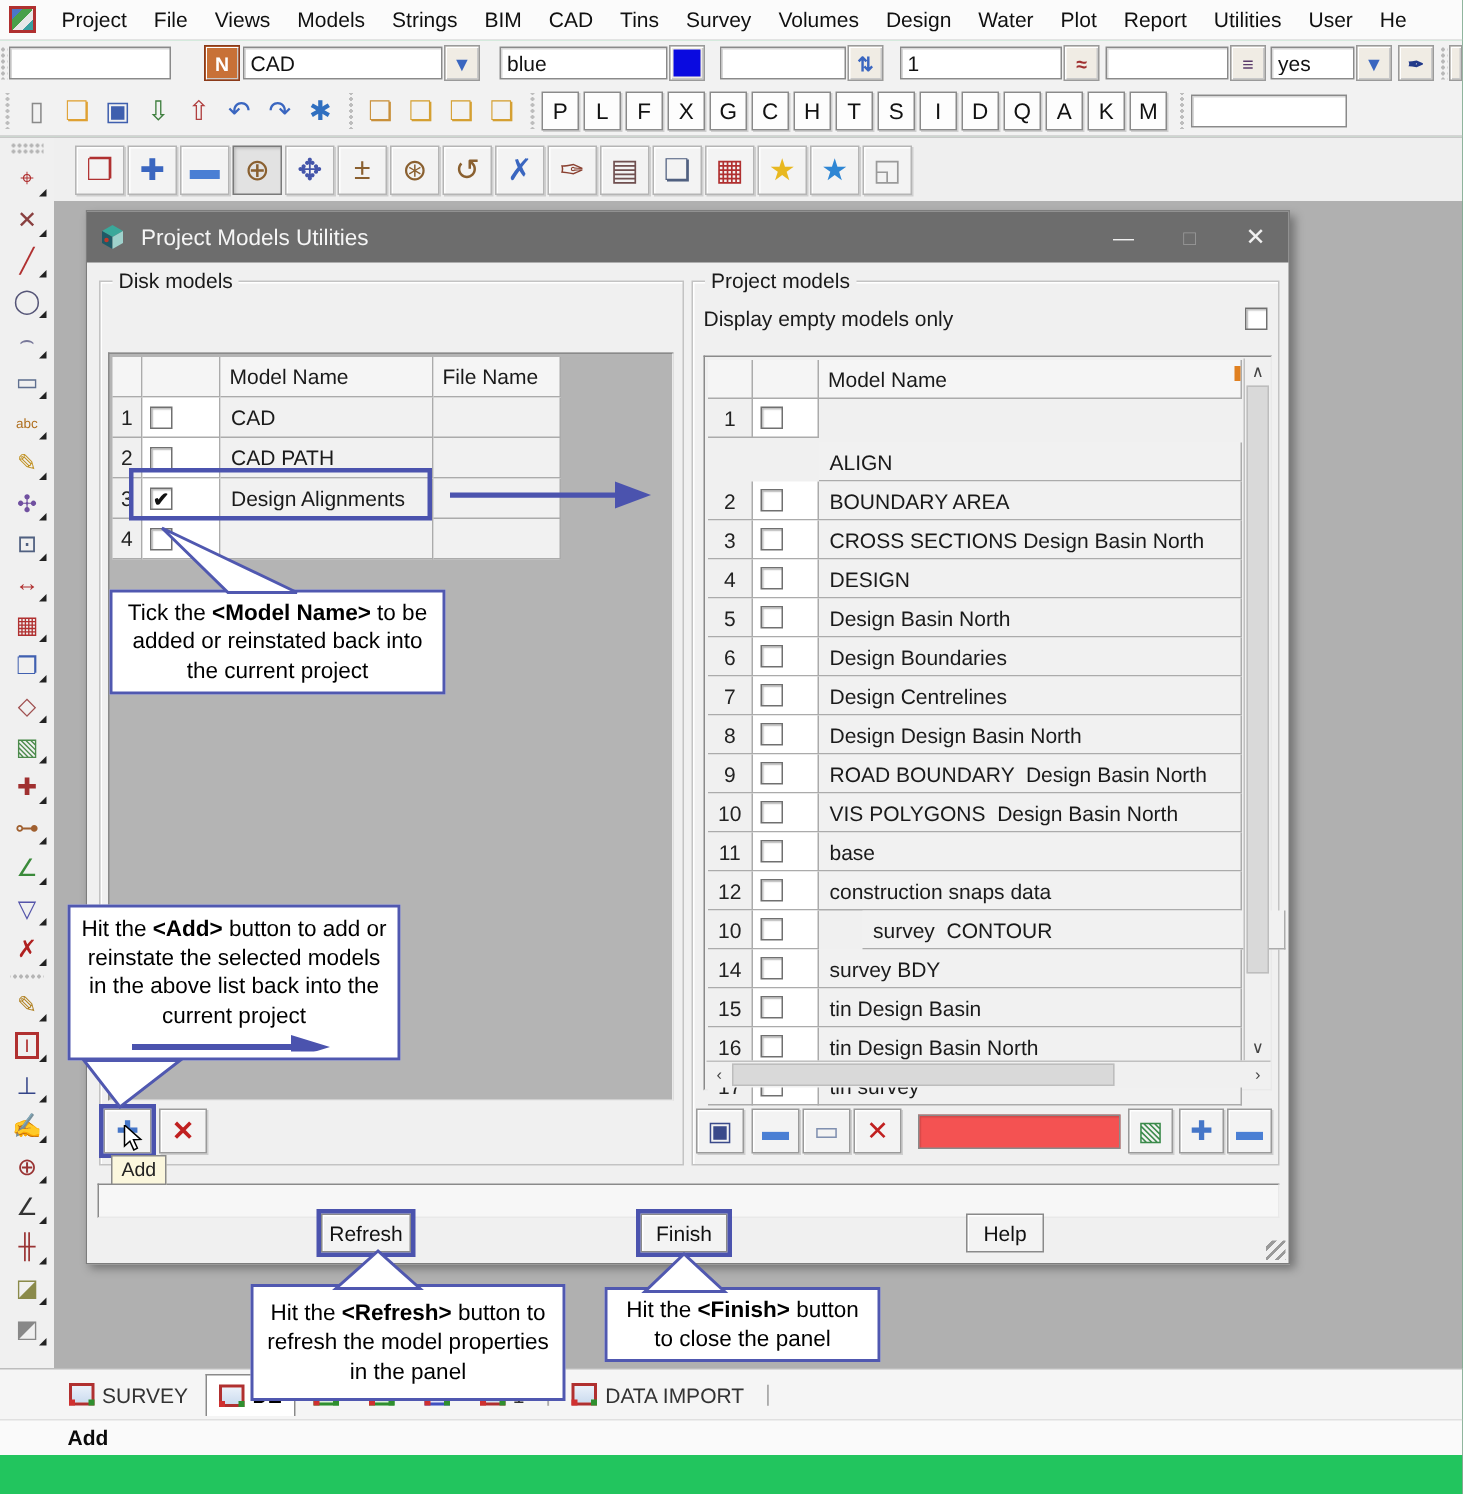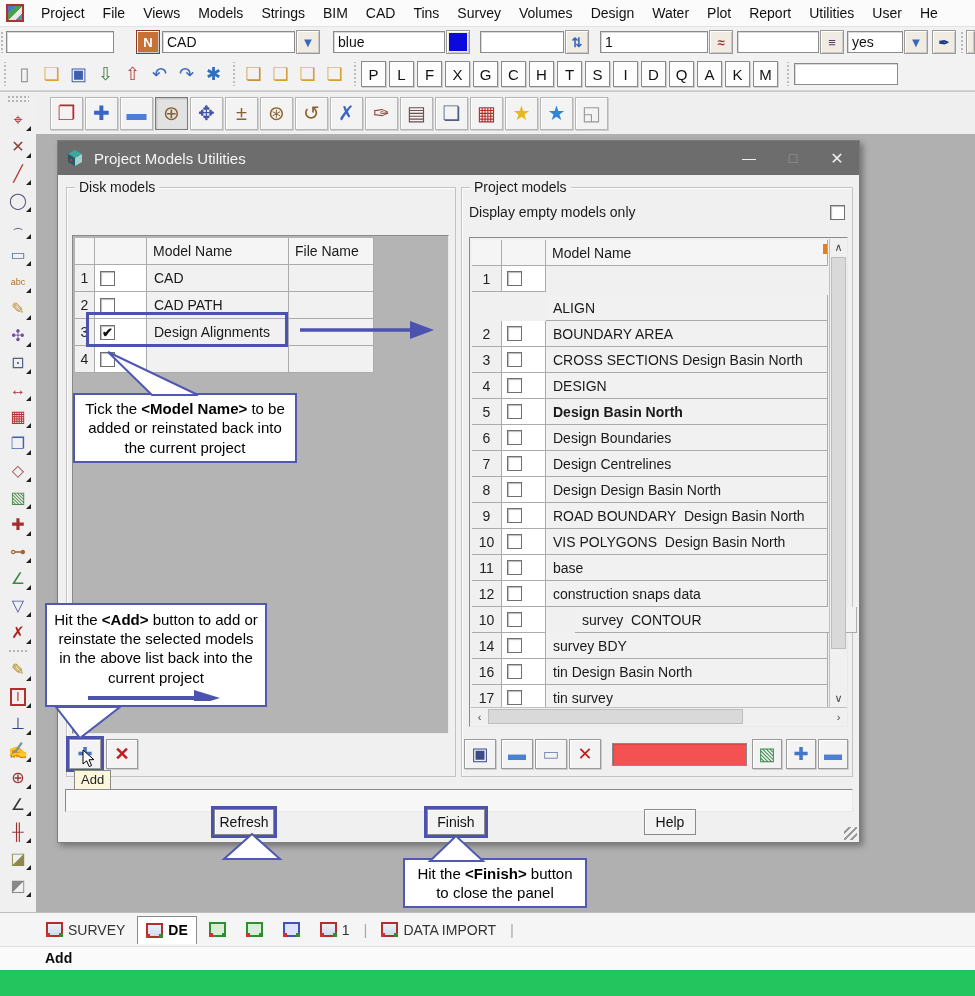--- a/index.html
+++ b/index.html
@@ -528,21 +528,21 @@
                 <div class="cbcell" style="width: 44px; height: 26px;">
                   <div class="cbbox"></div>
                 </div>
                 <div class="namecell" style="width: 282px; height: 26px;">DESIGN</div>
               </div>
               <div class="row">
                 <div class="numcell" style="width: 30px; height: 26px;">5</div>
                 <div class="cbcell" style="width: 44px; height: 26px;">
                   <div class="cbbox"></div>
                 </div>
-                <div class="namecell" style="width: 282px; height: 26px; font-weight: bold;">Design Basin North</div>
+                <div class="namecell" style="width: 282px; height: 26px;">Design Basin North</div>
               </div>
               <div class="row">
                 <div class="numcell" style="width: 30px; height: 26px;">6</div>
                 <div class="cbcell" style="width: 44px; height: 26px;">
                   <div class="cbbox"></div>
                 </div>
                 <div class="namecell" style="width: 282px; height: 26px;">Design Boundaries</div>
               </div>
               <div class="row">
                 <div class="numcell" style="width: 30px; height: 26px;">7</div>
@@ -592,20 +592,27 @@
                   <div class="cbbox"></div>
                 </div>
                 <div class="namecell" style="width: 282px; height: 26px; margin-left: 29px;">survey  CONTOUR</div>
               </div>
               <div class="row">
                 <div class="numcell" style="width: 30px; height: 26px;">14</div>
                 <div class="cbcell" style="width: 44px; height: 26px;">
                   <div class="cbbox"></div>
                 </div>
                 <div class="namecell" style="width: 282px; height: 26px;">survey BDY</div>
+              </div>
+              <div class="row">
+                <div class="numcell" style="width: 30px; height: 26px;">15</div>
+                <div class="cbcell" style="width: 44px; height: 26px;">
+                  <div class="cbbox"></div>
+                </div>
+                <div class="namecell" style="width: 282px; height: 26px;">tin Design Basin</div>
               </div>
               <div class="row">
                 <div class="numcell" style="width: 30px; height: 26px;">16</div>
                 <div class="cbcell" style="width: 44px; height: 26px;">
                   <div class="cbbox"></div>
                 </div>
                 <div class="namecell" style="width: 282px; height: 26px;">tin Design Basin North</div>
               </div>
               <div class="row">
                 <div class="numcell" style="width: 30px; height: 26px;">17</div>
@@ -686,20 +693,23 @@
   </div>
   <svg class="tail" style="left:52px;top:705px;" width="80" height="36">
     <polygon points="4,2 68,2 28,33" fill="#fff" stroke="#5058b0" stroke-width="2"></polygon>
   </svg>
 
   <div class="tooltip" style="left:74px;top:770px;">Add</div>
 
   <svg class="tail" style="left:218px;top:832px;" width="70" height="30">
     <polygon points="34,2 6,27 62,27" fill="#fff" stroke="#5058b0" stroke-width="2"></polygon>
   </svg>
+  <div class="callout" style="left:167px;top:856px;width:210px;height:78px;">
+    <div><span>Hit the </span><b>&lt;Refresh&gt;</b><span> button to refresh the model properties in the panel</span></div>
+  </div>
 
   <svg class="tail" style="left:425px;top:834px;" width="66" height="30">
     <polygon points="31,2 5,27 58,27" fill="#fff" stroke="#5058b0" stroke-width="2"></polygon>
   </svg>
   <div class="callout" style="left:403px;top:858px;width:184px;height:50px;">
     <div><span>Hit the </span><b>&lt;Finish&gt;</b><span> button to close the panel</span></div>
   </div>
 
   <div class="tabstrip">
     <div id="tabs" style="display:flex;align-items:center;gap:4px;">

